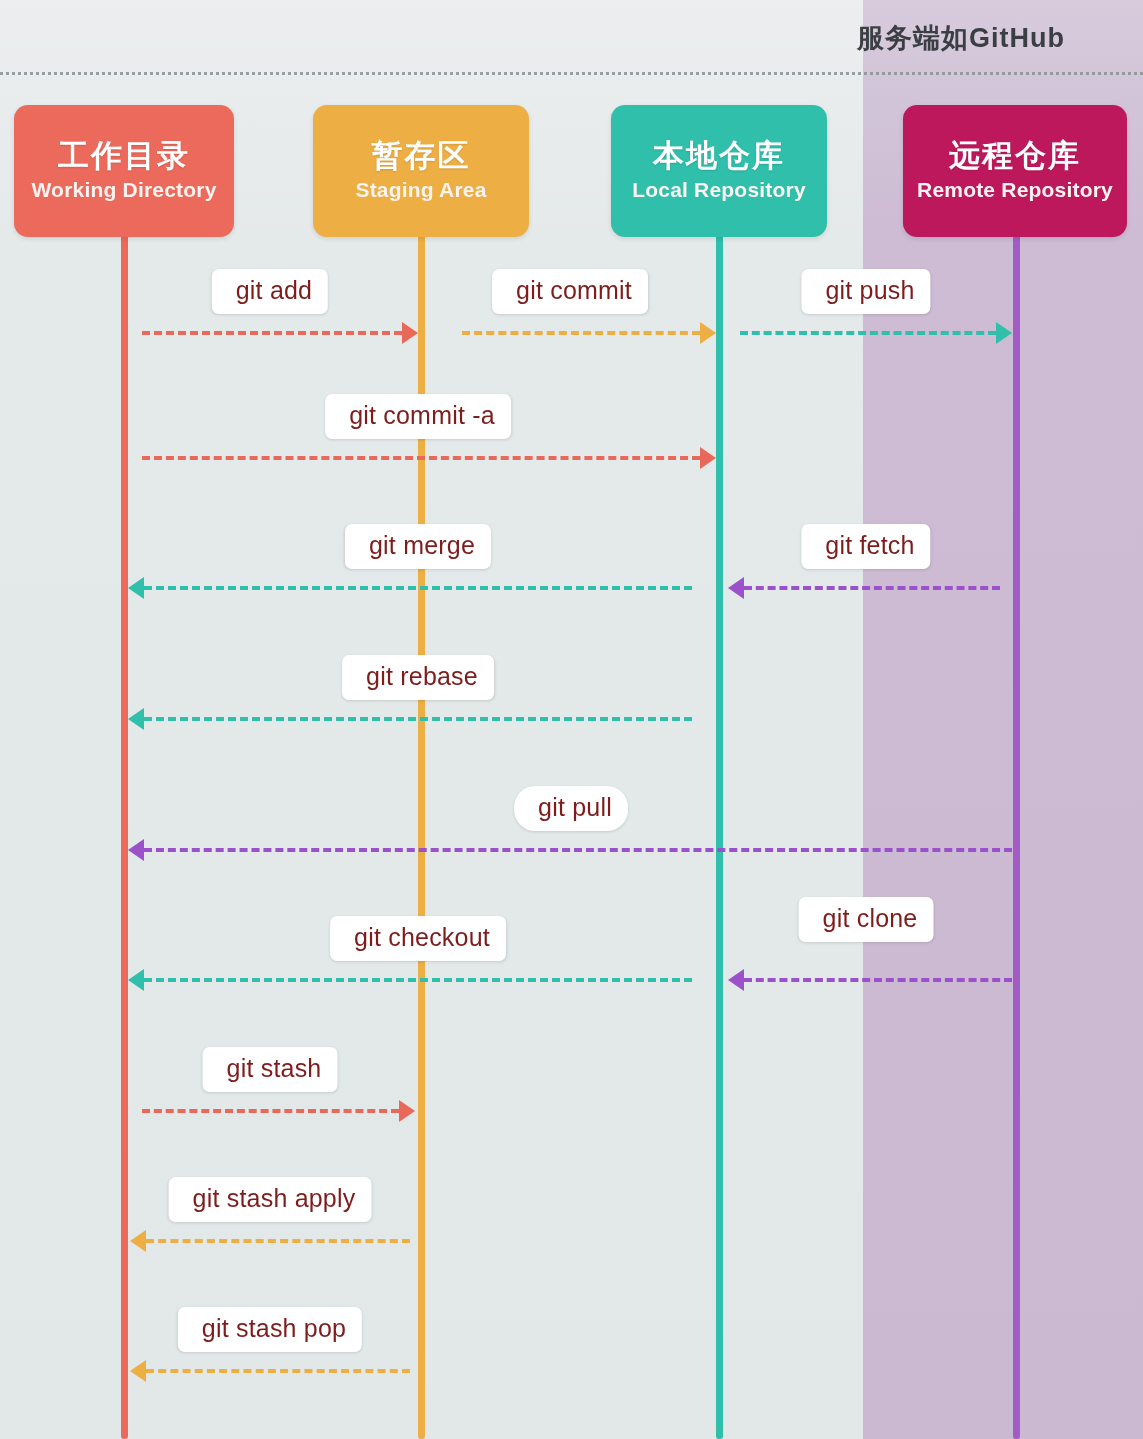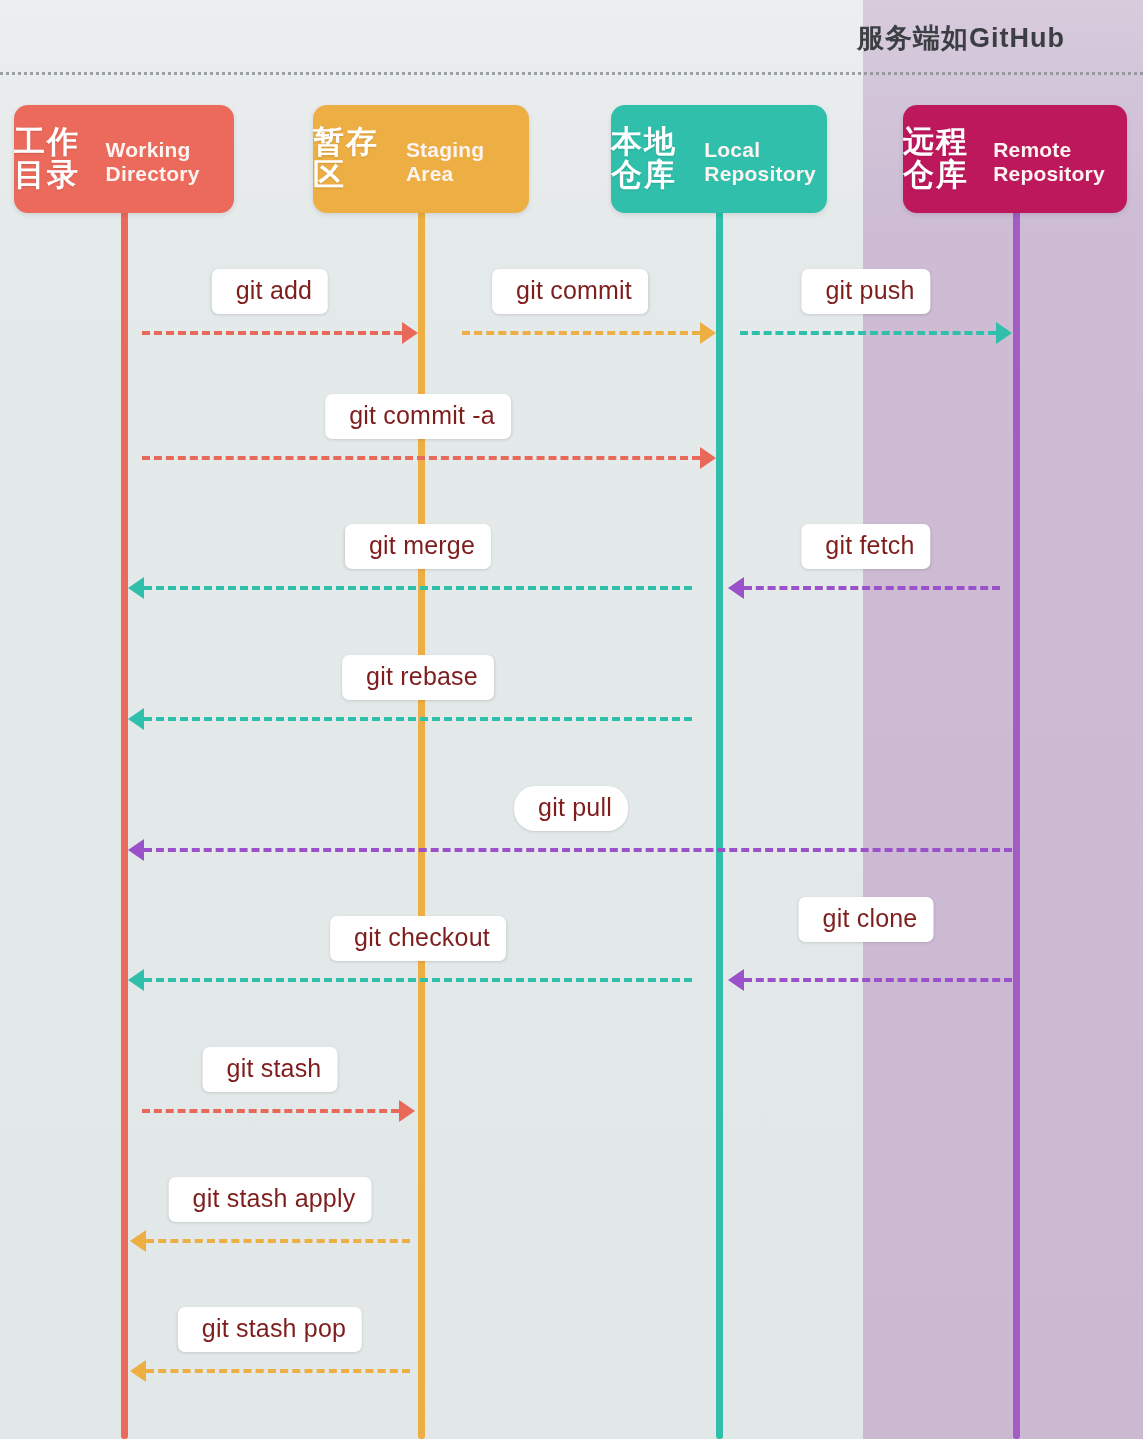--- a/index.html
+++ b/index.html
@@ -29,22 +29,22 @@
   .sep{
     position:absolute;left:0;right:0;top:72px;height:0;
     border-top:3px dotted #8d9296;opacity:.85;
   }
 
   
   .lifeline{position:absolute;top:160px;bottom:0;width:7px;border-radius:3px;}
 
   
   .node{
-    position:absolute;top:105px;height:108px;border-radius:14px;
-    display:flex;flex-direction:row;align-items:center;justify-content:center;
+    position:absolute;top:105px;height:132px;border-radius:14px;
+    display:flex;flex-direction:column;align-items:center;justify-content:center;
     color:#fff;box-shadow:0 2px 5px rgba(0,0,0,.10);
   }
   .node .cn{
     font-size:31px;font-weight:700;line-height:1.05;letter-spacing:2px;
     text-shadow:0 1px 2px rgba(0,0,0,.12);
   }
   .node .en{
     font-size:21px;font-weight:700;margin-top:6px;letter-spacing:.2px;
     color:#fdf3f0;
   }

